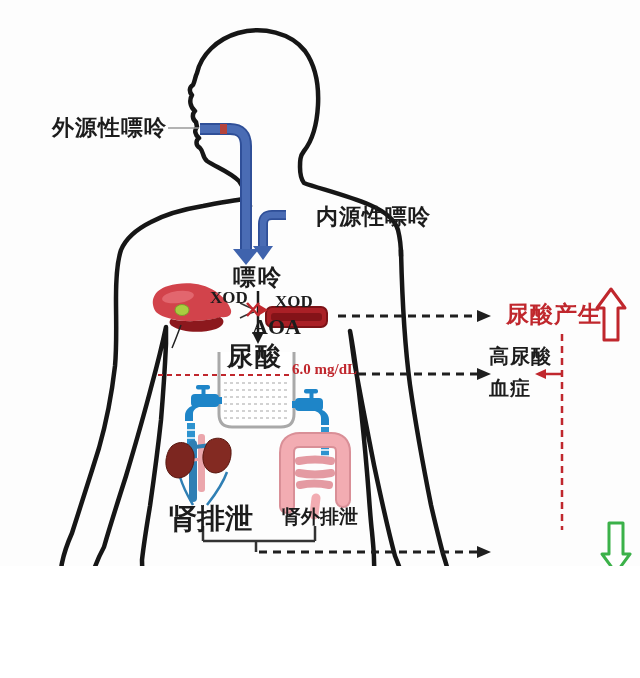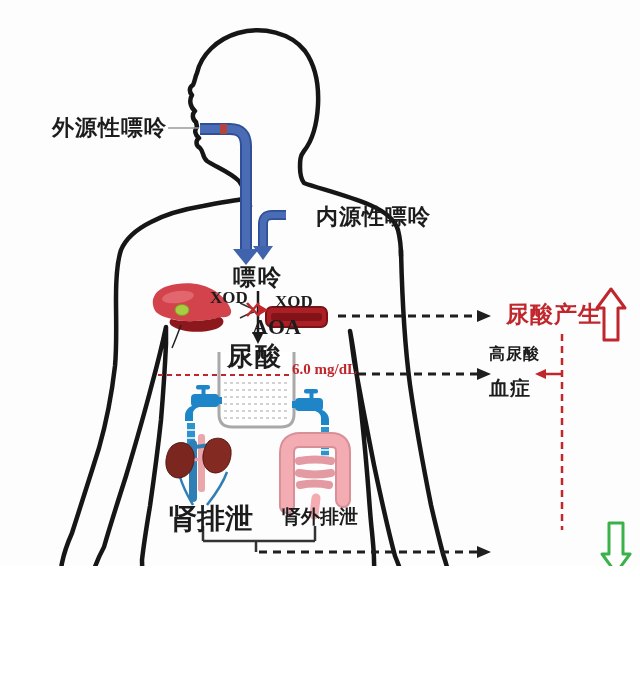--- a/index.html
+++ b/index.html
@@ -14,21 +14,21 @@
   .lbl-exo{left:52px;top:117px;font-size:22px;letter-spacing:1px;}
   .lbl-endo{left:288px;top:206px;font-size:22px;letter-spacing:1px;margin-left:28px;}
   .lbl-purine{left:233px;top:266px;font-size:23px;letter-spacing:2px;}
   .lbl-xod1{left:210px;top:289px;font-size:17px;}
   .lbl-xod2{left:275px;top:293px;font-size:17px;}
   .lbl-aoa{left:208px;top:316px;font-size:22px;margin-left:44px;}
   .lbl-uric{left:227px;top:343px;font-size:26px;letter-spacing:2px;}
   .lbl-threshold{left:292px;top:362px;font-size:15px;}
   .lbl-renal{left:169px;top:505px;font-size:28px;}
   .lbl-extrarenal{left:282px;top:507px;font-size:19px;}
-  .lbl-hyper1{left:489px;top:346px;font-size:16px;letter-spacing:1px;}
+  .lbl-hyper1{left:489px;top:346px;font-size:20px;letter-spacing:1px;}
   .lbl-hyper2{left:489px;top:378px;font-size:20px;letter-spacing:1px;text-align:right;}
   .lbl-prod{left:506px;top:303px;font-size:23px;letter-spacing:1px;}
   .lbl-excr{left:502px;top:537px;font-size:23px;letter-spacing:1px;}
 </style>
 </head>
 <body>
 
 <div id="stage">
 
 <svg width="640" height="678" viewBox="0 0 640 678">

